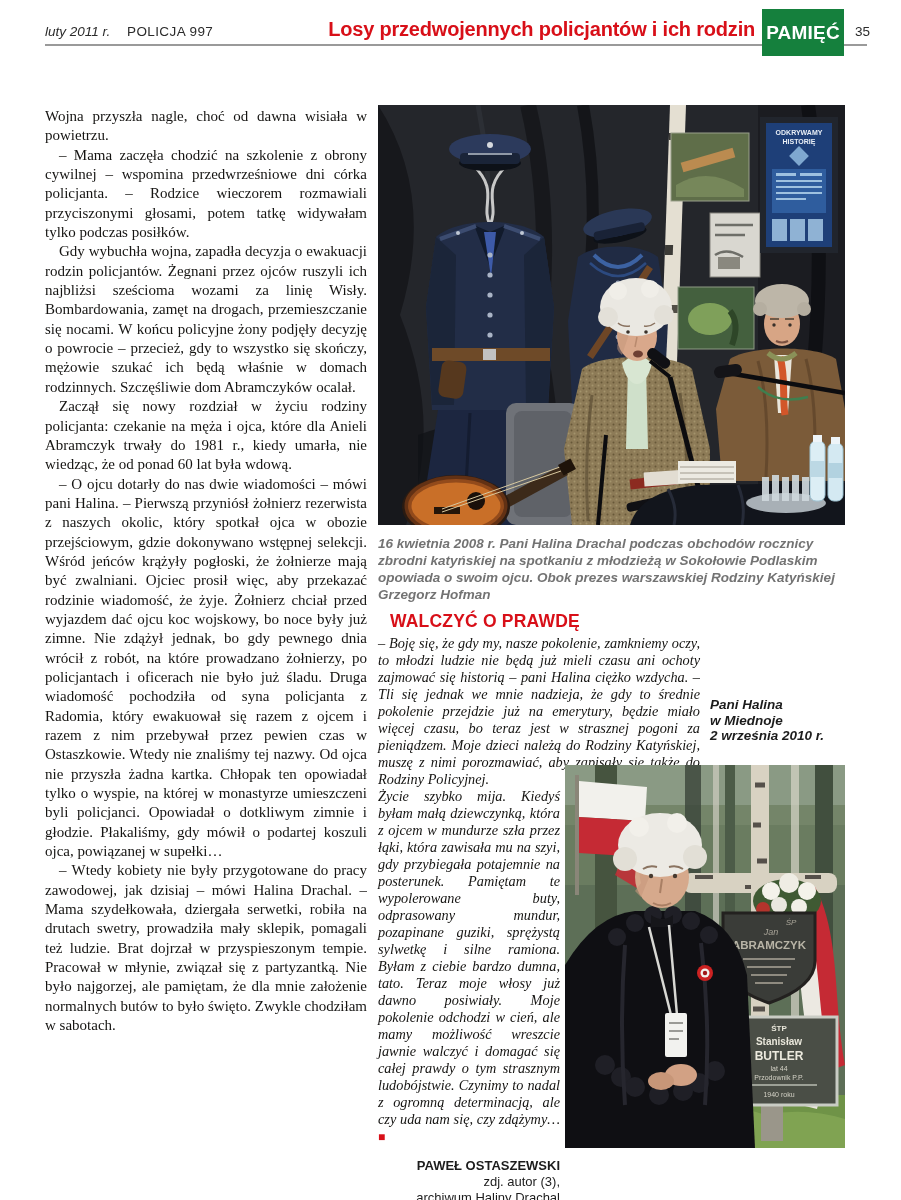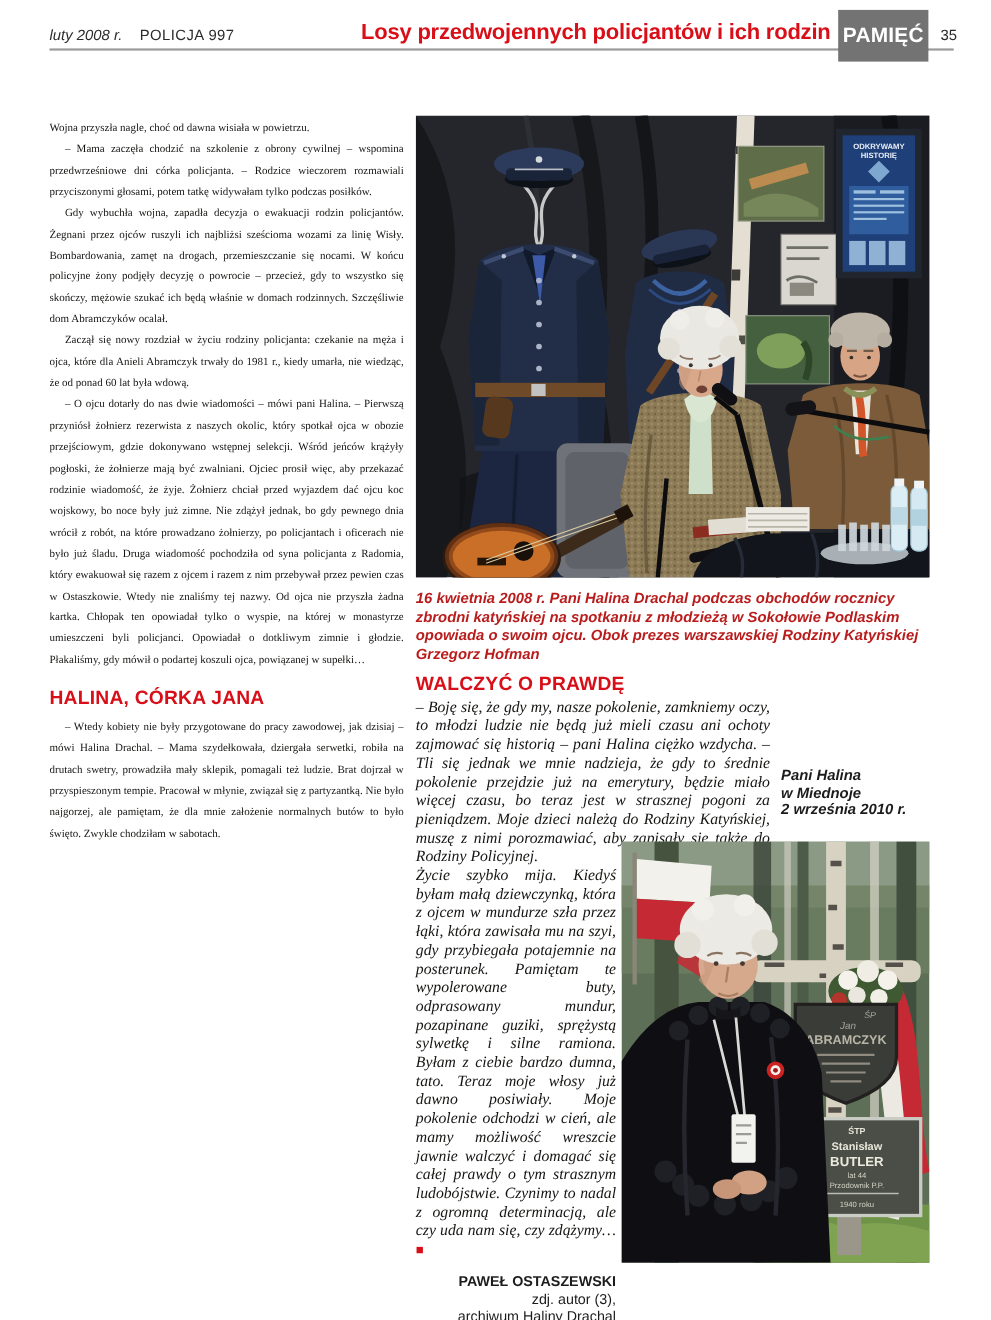--- a/index.html
+++ b/index.html
@@ -6,65 +6,64 @@
   body{width:901px;height:1200px;background:#ffffff;position:relative;overflow:hidden;
        font-family:"Liberation Serif",serif;color:#151412;}
   .abs{position:absolute;}
 
   
   #hdr-rule{left:45px;top:44px;width:822px;height:2px;background:#9a9a9a;}
   #hdr-date{left:45px;top:24px;font:italic 13.5px "Liberation Sans",sans-serif;color:#2b2b2b;}
   #hdr-mag{left:127px;top:24px;font:13.5px "Liberation Sans",sans-serif;color:#2b2b2b;letter-spacing:.4px;}
   #hdr-title{left:300px;top:18px;width:455px;text-align:right;
              font:bold 20px "Liberation Sans",sans-serif;color:#d80f18;letter-spacing:-.2px;}
-  #hdr-badge{left:762px;top:9px;width:82px;height:47px;background:#737373;color:#fff;
+  #hdr-badge{left:762px;top:9px;width:82px;height:47px;background:#15803d;color:#fff;
              font:bold 19px "Liberation Sans",sans-serif;display:flex;align-items:center;justify-content:center;
              letter-spacing:.2px;z-index:3;}
   #hdr-page{left:855px;top:24px;font:13.5px "Liberation Sans",sans-serif;color:#2b2b2b;}
 
   
   .redhead{font:bold 17.5px "Liberation Sans",sans-serif;color:#d80f18;letter-spacing:.2px;margin:0 0 7px 0;}
   #col-left{left:45px;top:107px;width:322px;height:1075px;overflow:hidden;}
-  #col-left .para{font-size:10px;line-height:19.35px;text-align:justify;margin:0;text-indent:14px;}
+  #col-left .para{font-size:15px;line-height:19.35px;text-align:justify;margin:0;text-indent:14px;}
   #col-left .para.noind{text-indent:0;}
   #col-left .h2{margin-top:14px;}
 
   #region-right{left:378px;top:105px;width:467px;height:1060px;}
   #photo1{width:467px;height:420px;display:block;}
-  #cap1{margin-top:10px;font:bold italic 13.5px "Liberation Sans",sans-serif;line-height:17px;color:#b91c1c;}
-  #h3{margin:8px 0 3px 0;}
+  #cap1{margin-top:10px;font:bold italic 13.5px "Liberation Sans",sans-serif;line-height:17px;color:#737373;}
+  #h3{margin:8px 0 3px 12px;}
   .mpara{font-size:14.3px;line-height:17px;text-align:justify;margin:0;font-style:italic;}
   #para3a{width:322px;}
   #para3b{width:182px;}
   #endmark{color:#d80f18;font-size:12px;letter-spacing:2px;}
   #credit{width:182px;margin-top:12px;text-align:right;font:13px "Liberation Sans",sans-serif;line-height:16px;color:#1c1c1c;}
   #credit .c1{font-weight:bold;}
   #cap2{left:332px;top:592px;width:135px;font:bold italic 13.5px "Liberation Sans",sans-serif;line-height:15.5px;color:#1c1c1c;}
   #photo2{left:187px;top:660px;width:280px;height:359px;}
   #photo2 svg,{display:block;}
   svg{display:block;}
   text{font-family:"Liberation Sans",sans-serif;}
 </style>
 </head>
 <body>
 
 <div class="abs" id="hdr-rule"></div>
-<div class="abs" id="hdr-date">luty 2008 r.</div>
+<div class="abs" id="hdr-date">luty 2011 r.</div>
 <div class="abs" id="hdr-mag">POLICJA 997</div>
 <div class="abs" id="hdr-title">Losy przedwojennych policjantów i ich rodzin</div>
 <div class="abs" id="hdr-badge">PAMIĘĆ</div>
 <div class="abs" id="hdr-page">35</div>
 
 <div class="abs" id="col-left">
   <p class="para noind">Wojna przyszła nagle, choć od dawna wisiała w powietrzu.</p>
   <p class="para">– Mama zaczęła chodzić na szkolenie z obrony cywilnej – wspomina przedwrześniowe dni córka policjanta. – Rodzice wieczorem rozmawiali przyciszonymi głosami, potem tatkę widywałam tylko podczas posiłków.</p>
   <p class="para">Gdy wybuchła wojna, zapadła decyzja o ewakuacji rodzin policjantów. Żegnani przez ojców ruszyli ich najbliżsi sześcioma wozami za linię Wisły. Bombardowania, zamęt na drogach, przemieszczanie się nocami. W końcu policyjne żony podjęły decyzję o powrocie – przecież, gdy to wszystko się skończy, mężowie szukać ich będą właśnie w domach rodzinnych. Szczęśliwie dom Abramczyków ocalał.</p>
   <p class="para">Zaczął się nowy rozdział w życiu rodziny policjanta: czekanie na męża i ojca, które dla Anieli Abramczyk trwały do 1981 r., kiedy umarła, nie wiedząc, że od ponad 60 lat była wdową.</p>
   <p class="para">– O ojcu dotarły do nas dwie wiadomości – mówi pani Halina. – Pierwszą przyniósł żołnierz rezerwista z naszych okolic, który spotkał ojca w obozie przejściowym, gdzie dokonywano wstępnej selekcji. Wśród jeńców krążyły pogłoski, że żołnierze mają być zwalniani. Ojciec prosił więc, aby przekazać rodzinie wiadomość, że żyje. Żołnierz chciał przed wyjazdem dać ojcu koc wojskowy, bo noce były już zimne. Nie zdążył jednak, bo gdy pewnego dnia wrócił z robót, na które prowadzano żołnierzy, po policjantach i oficerach nie było już śladu. Druga wiadomość pochodziła od syna policjanta z Radomia, który ewakuował się razem z ojcem i razem z nim przebywał przez pewien czas w Ostaszkowie. Wtedy nie znaliśmy tej nazwy. Od ojca nie przyszła żadna kartka. Chłopak ten opowiadał tylko o wyspie, na której w monastyrze umieszczeni byli policjanci. Opowiadał o dotkliwym zimnie i głodzie. Płakaliśmy, gdy mówił o podartej koszuli ojca, powiązanej w supełki…</p>
-  <h2 class="redhead h2">HALINA, CÓRKA JANA</h2>
   <p class="para">– Wtedy kobiety nie były przygotowane do pracy zawodowej, jak dzisiaj – mówi Halina Drachal. – Mama szydełkowała, dziergała serwetki, robiła na drutach swetry, prowadziła mały sklepik, pomagali też ludzie. Brat dojrzał w przyspieszonym tempie. Pracował w młynie, związał się z partyzantką. Nie było najgorzej, ale pamiętam, że dla mnie założenie normalnych butów to było święto. Zwykle chodziłam w sabotach.</p>
 
 </div>
 
 <div class="abs" id="region-right">
 
   <svg id="photo1" viewBox="0 0 467 420" preserveAspectRatio="none">
     <defs>
       <pattern id="tweed" width="6" height="6" patternUnits="userSpaceOnUse">
         <rect width="6" height="6" fill="#8d7b57"></rect>

